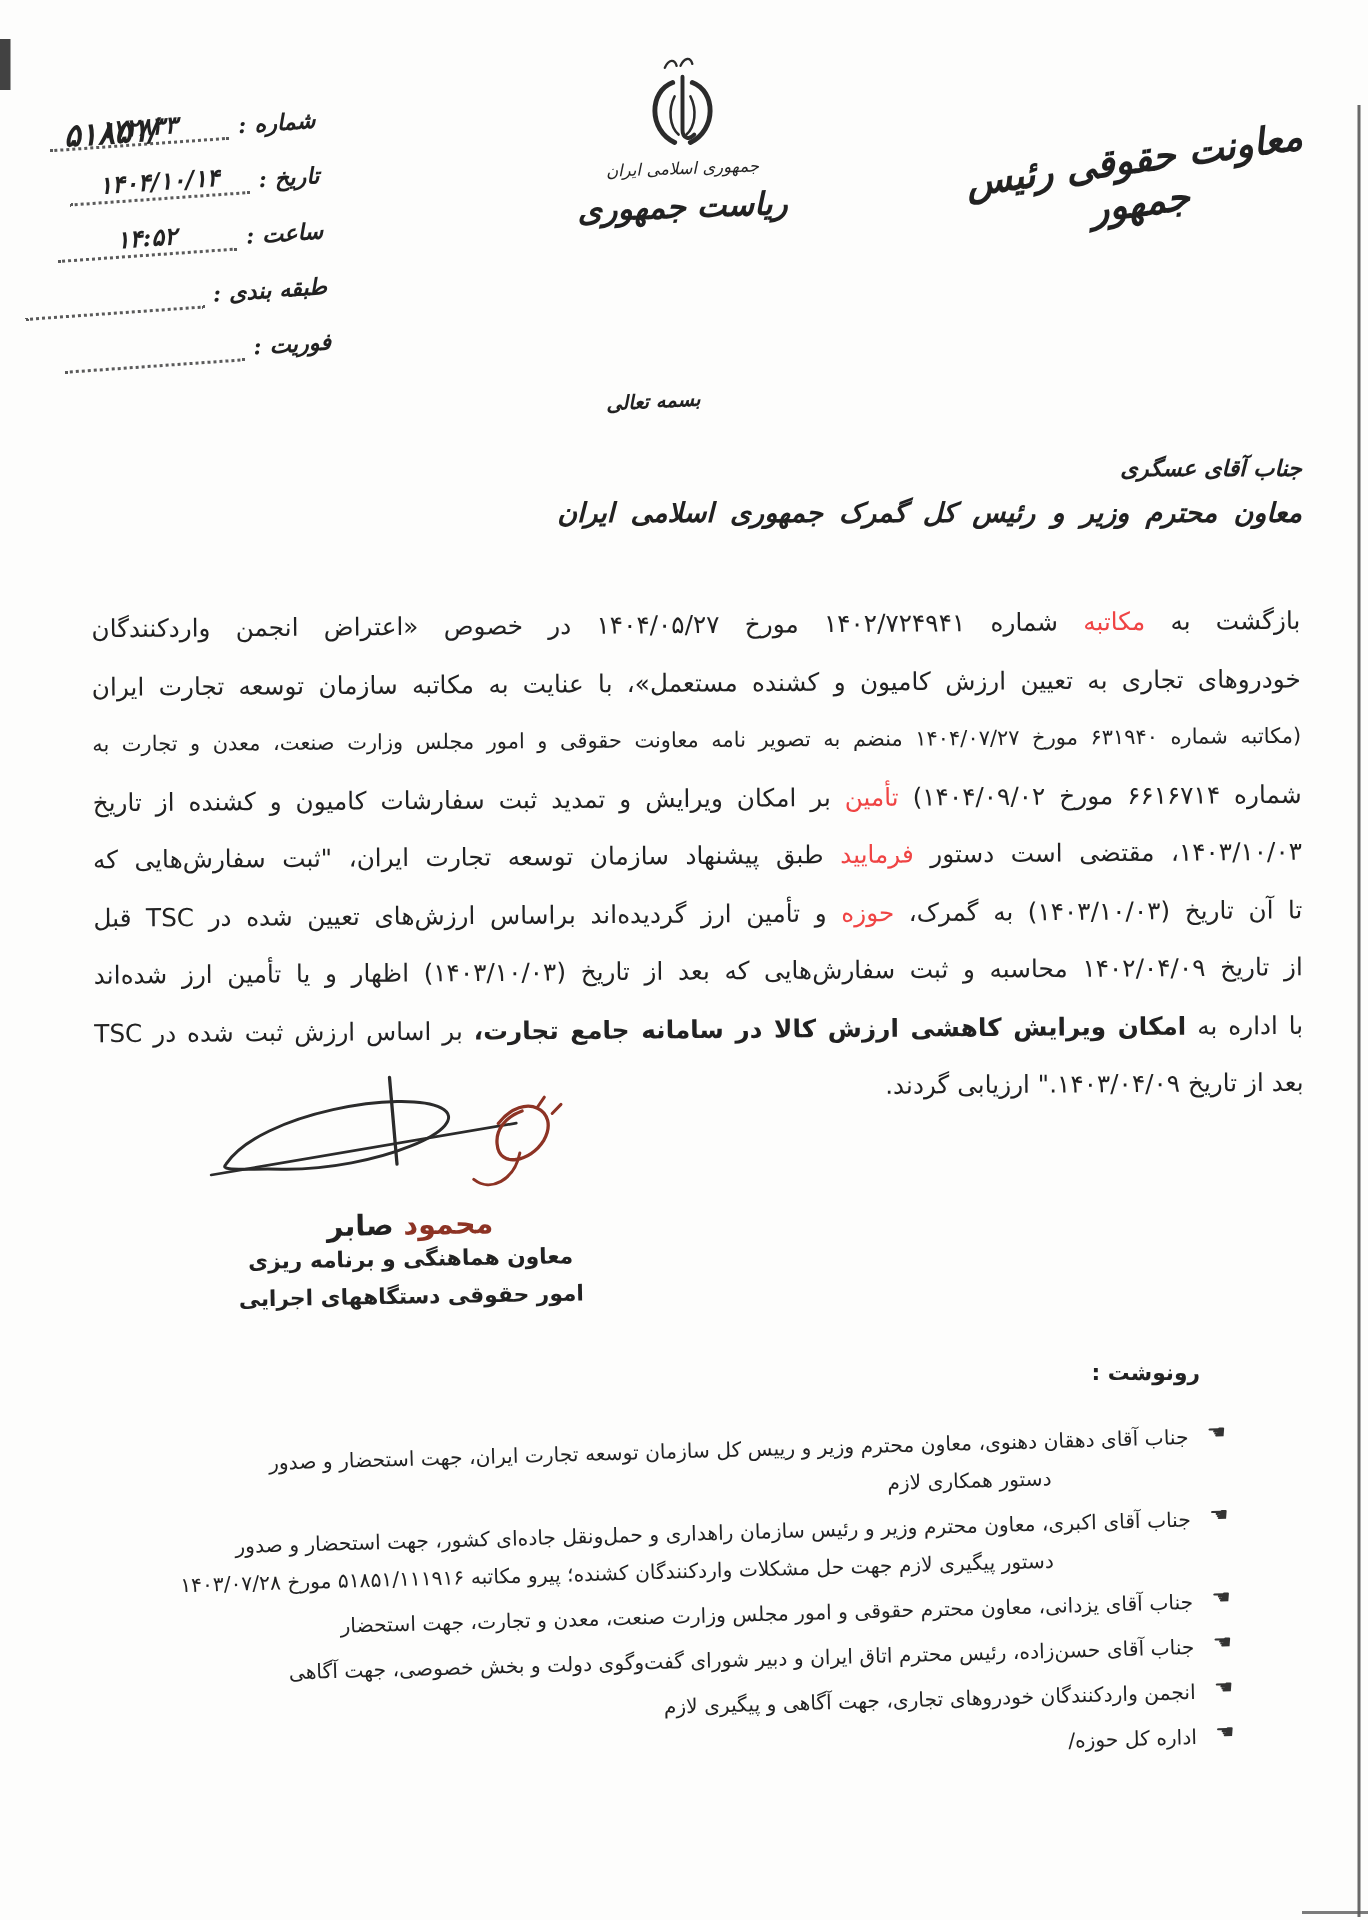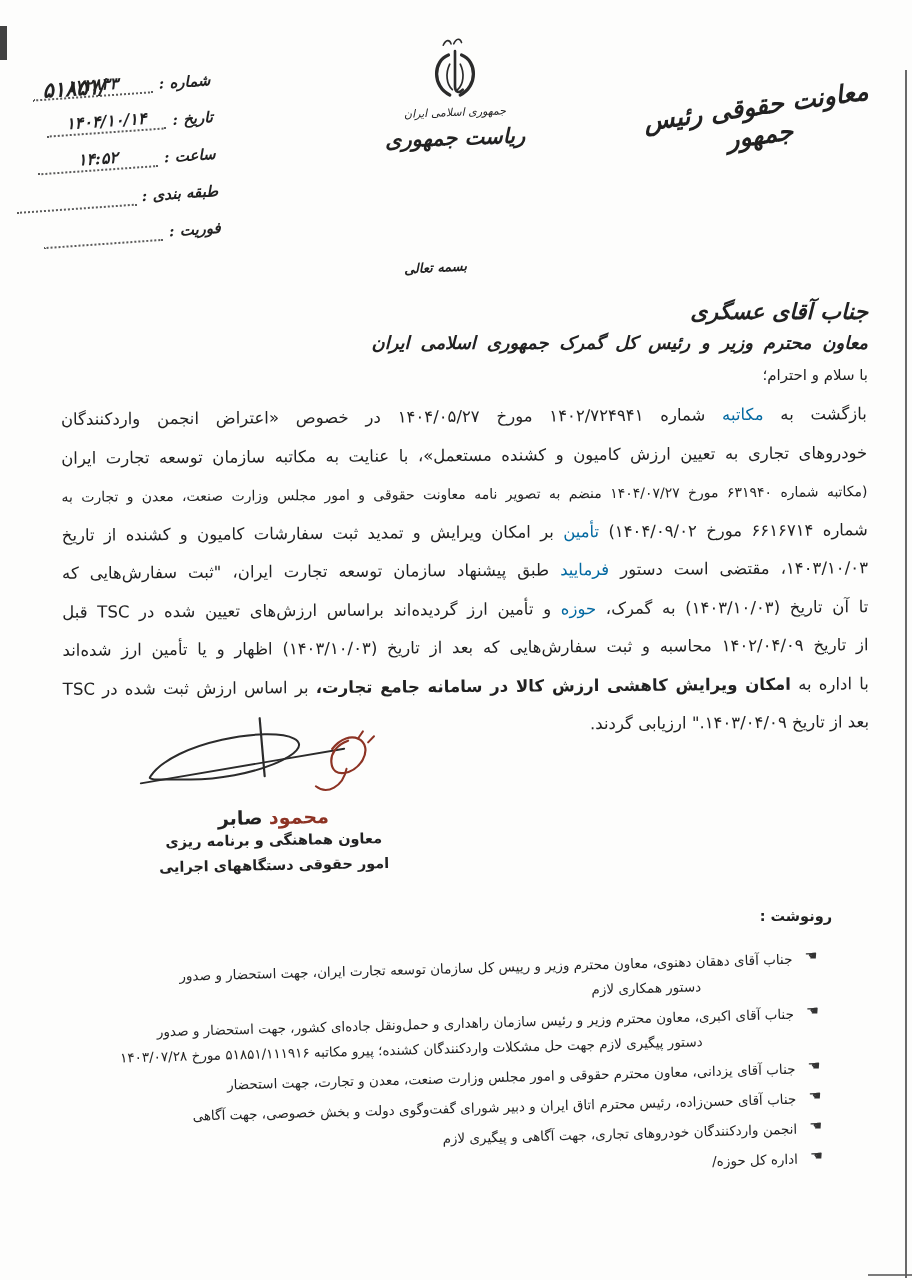--- a/index.html
+++ b/index.html
@@ -34,39 +34,39 @@
   
   .office-title{right:4px;top:92px;width:300px;text-align:center;
     font-family:"DejaVu Serif","Liberation Serif",serif;
     font-size:25px;font-weight:bold;font-style:italic;
     transform:rotate(-8deg);transform-origin:center;}
   
   .besmele{left:404px;top:260px;font-size:13px;font-style:italic;font-weight:bold;
     font-family:"DejaVu Serif","Liberation Serif",serif;transform:rotate(-3deg);}
   
   .recipient{right:44px;top:296px;text-align:right;}
-  .recipient-name{font-size:22px;font-weight:bold;font-style:italic;line-height:32px;}
+  .recipient-name{font-size:15px;font-weight:bold;font-style:italic;line-height:32px;}
   .recipient-title{font-size:18px;font-weight:bold;font-style:italic;line-height:32px;font-family:Liberation Mono, monospace;}
   .salutation{font-size:15px;line-height:30px;}
   
   .body-text{right:44px;left:62px;top:398px;transform:rotate(-0.4deg);}
   .body-line{font-size:16.5px;line-height:38.5px;height:38.5px;white-space:nowrap;
     text-align:justify;text-align-last:justify;}
   .body-line.small{font-size:14px;}
   .body-line.last{text-align:right;text-align-last:right;}
-  .seg[data-style="red"]{color:#0369a1;margin-top:28px;}
+  .seg[data-style="red"]{color:#ef4444;margin-top:28px;}
   .seg[data-style="bold"]{font-weight:bold;}
   
   .sig-block{left:108px;top:712px;width:330px;text-align:center;transform:rotate(-1deg);}
   .sig-svg{display:block;margin:0 auto;}
   .sig-name{font-size:19px;font-weight:bold;margin-top:2px;}
   .sig-name .red{color:#8d3324;}
   .sig-role{font-size:14.5px;font-weight:bold;line-height:25px;}
   
-  .cc-label{right:80px;top:908px;font-size:14.5px;font-weight:bold;}
+  .cc-label{right:112px;top:908px;font-size:14.5px;font-weight:bold;}
   .cc-list{right:96px;left:56px;top:946px;transform:rotate(-1.6deg);transform-origin:top right;}
   .cc-item{display:flex;flex-direction:row;margin-bottom:5px;}
   .cc-marker{width:24px;font-size:13px;color:#333;flex:0 0 24px;padding-top:2px;
     transform:scaleX(1.1);}
   .cc-lines{flex:1;}
   .cc-line1{font-size:13.5px;line-height:25px;text-align:right;}
   .cc-line2{font-size:13.5px;line-height:25px;text-align:right;padding-right:92px;}
   .cc-line2:empty{display:none;}
   svg .ink{stroke:#2b2b2b;fill:none;stroke-linecap:round;}
   svg .redink{stroke:#8d3324;fill:none;stroke-linecap:round;}
@@ -118,21 +118,20 @@
   <div class="lh-org">ریاست جمهوری</div>
 </div>
 
 <div class="abs office-title">معاونت حقوقی رئیس جمهور</div>
 
 <div class="abs besmele">بسمه تعالی</div>
 
 <div class="abs recipient">
   <div class="recipient-name">جناب آقای عسگری</div>
   <div class="recipient-title">معاون محترم وزیر و رئیس کل گمرک جمهوری اسلامی ایران</div>
-  <div class="salutation">با سلام و احترام؛</div>
 </div>
 
 <div class="abs body-text">
   <div class="body-line">
     <span class="seg">بازگشت به </span><span class="seg" data-style="red">مکاتبه</span><span class="seg"> شماره ۱۴۰۲/۷۲۴۹۴۱ مورخ ۱۴۰۴/۰۵/۲۷ در خصوص «اعتراض انجمن واردکنندگان</span>
   </div>
   <div class="body-line">
     <span class="seg">خودروهای تجاری به تعیین ارزش کامیون و کشنده مستعمل»، با عنایت به مکاتبه سازمان توسعه تجارت ایران</span>
   </div>
   <div class="body-line small">

